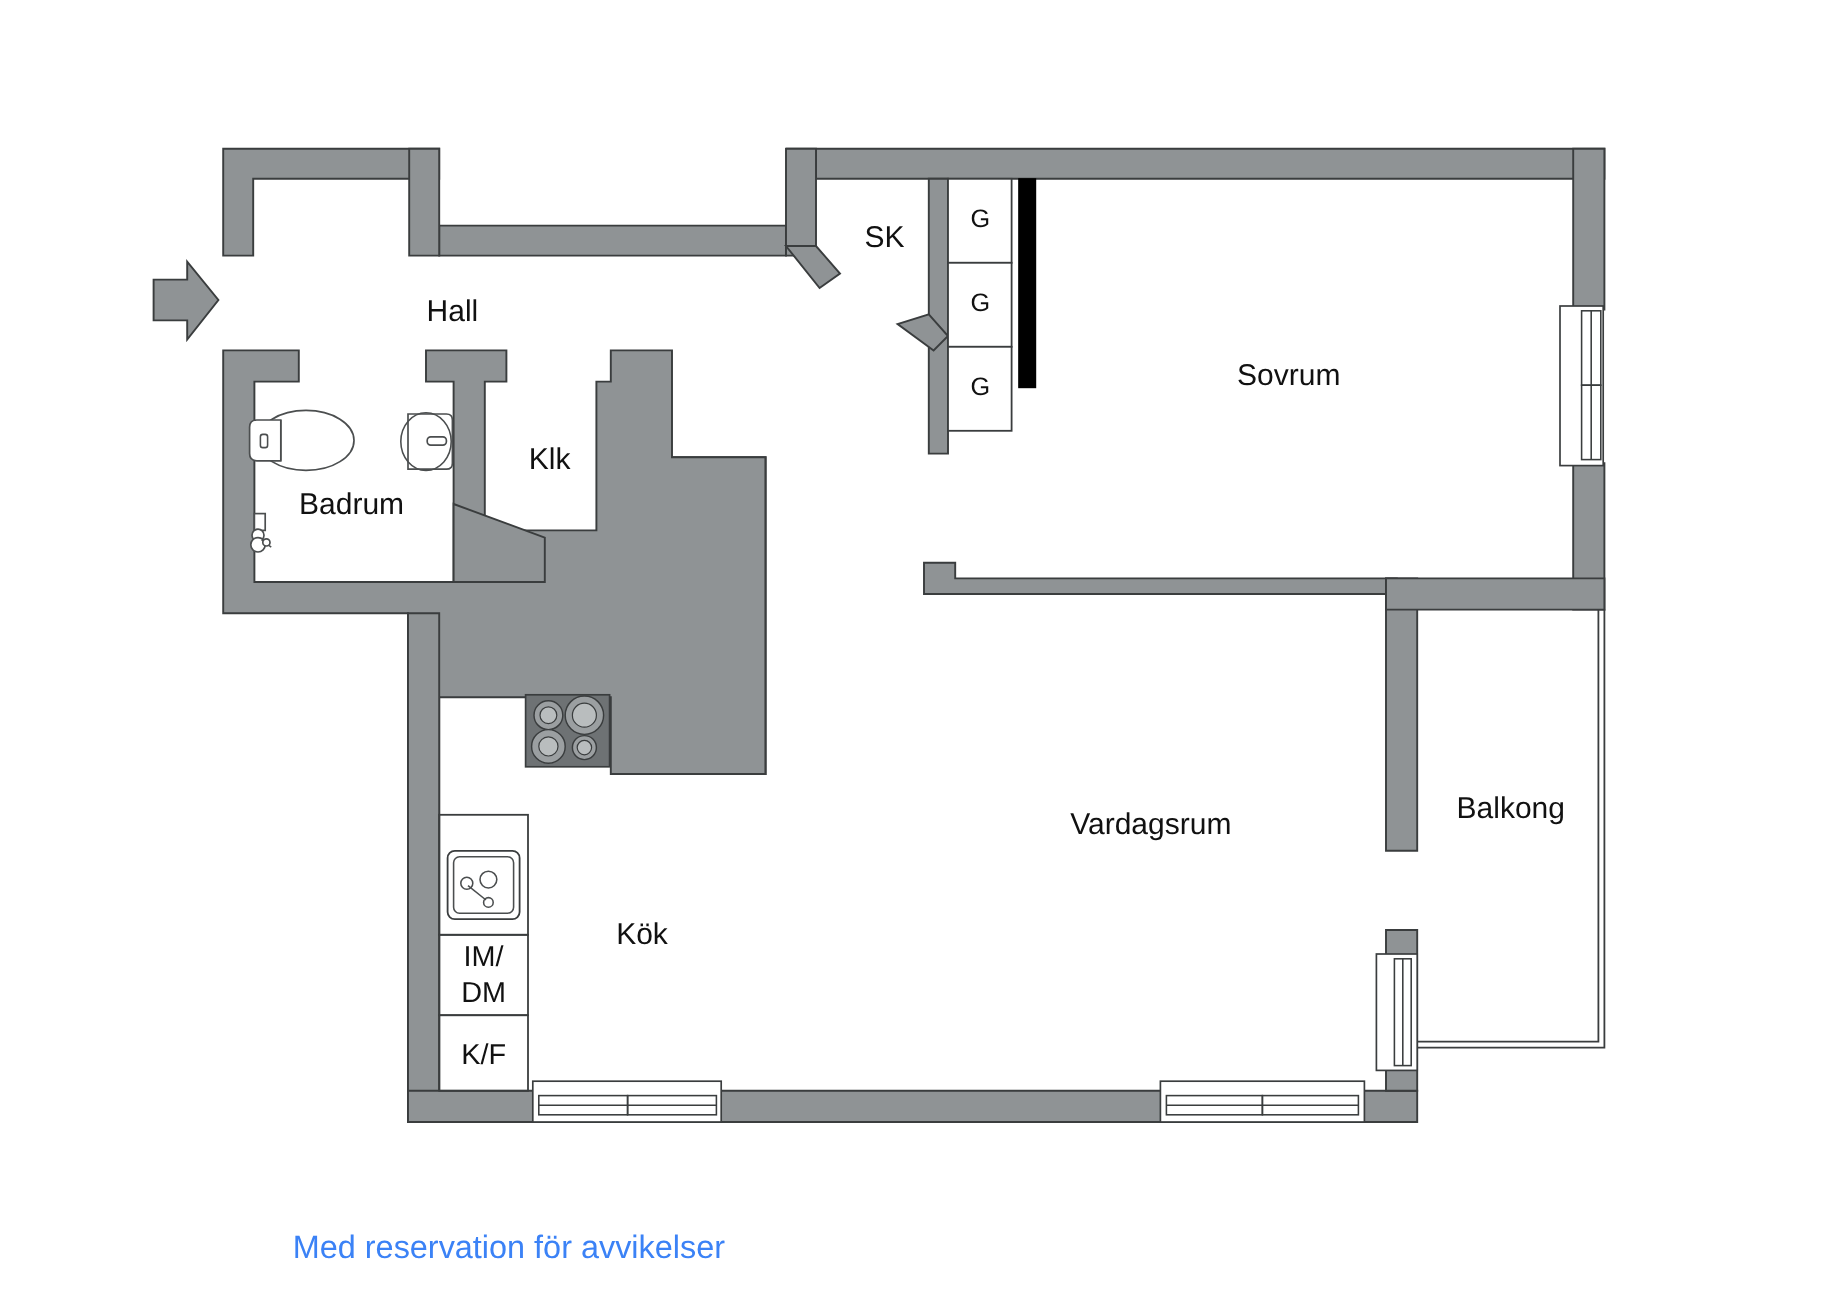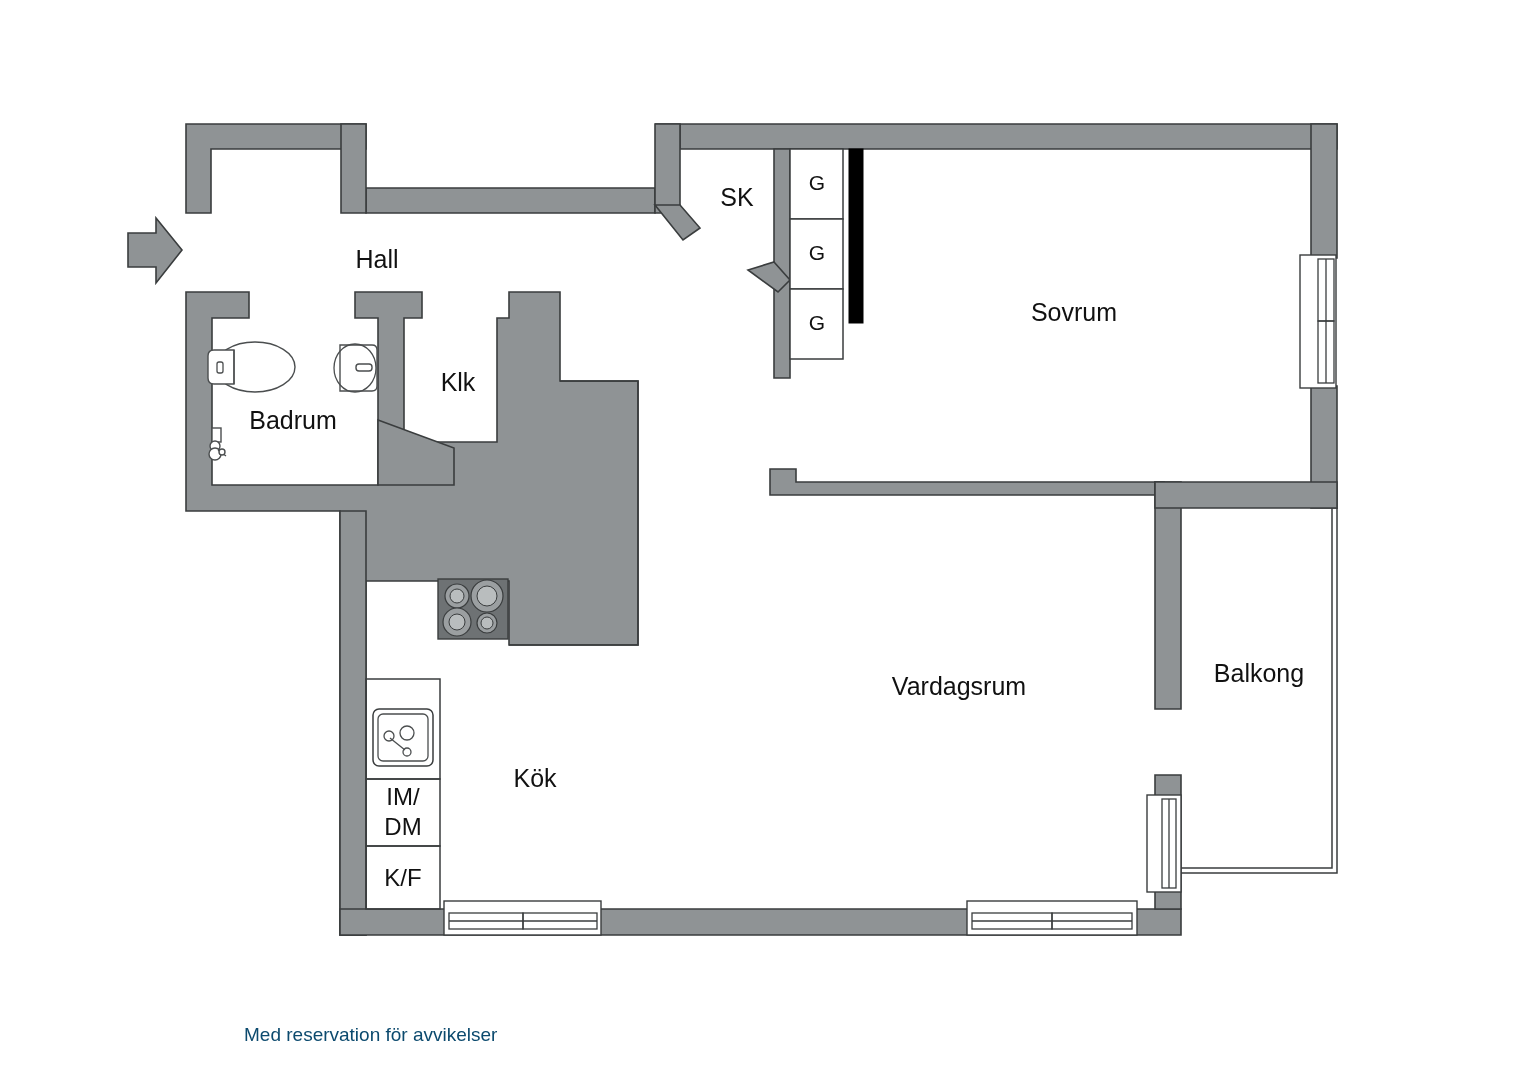--- a/index.html
+++ b/index.html
@@ -99,22 +99,22 @@
     font-size: 24px;
     fill: #111111;
     text-anchor: middle;
     dominant-baseline: middle;
   }
   .caption {
     position: absolute;
     left: 244px;
     top: 1024px;
     font-family: "Liberation Sans", sans-serif;
-    font-size: 19px;
-    color: #0c4a6e;
+    font-size: 27px;
+    color: #3b82f6;
     white-space: nowrap;
   }
 </style>
 </head>
 <body>
 
 <div id="plan-root">
 
   <svg id="floorplan" viewBox="0 0 1528 1080">
 

